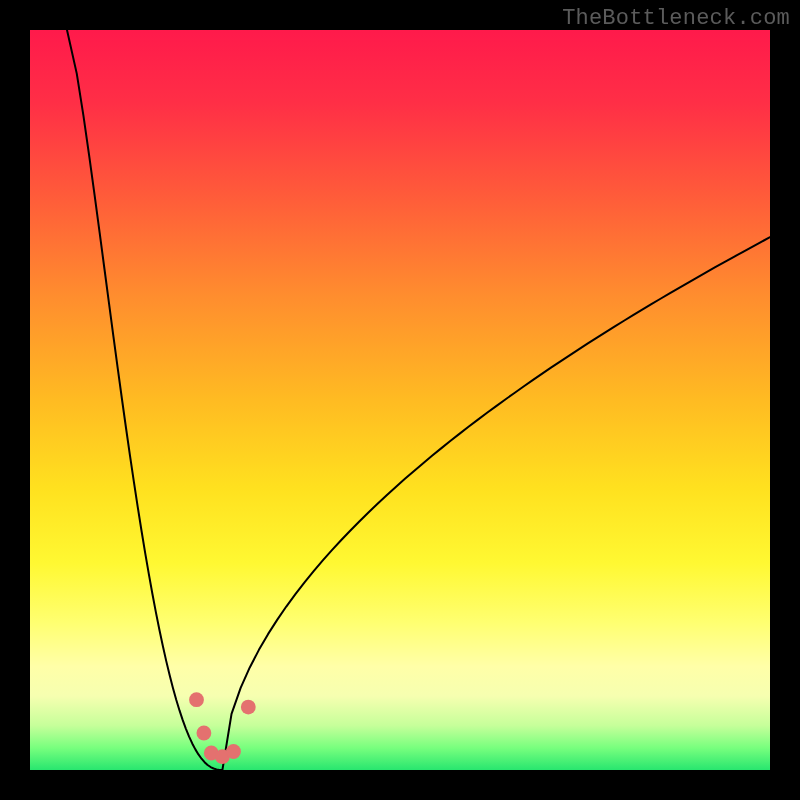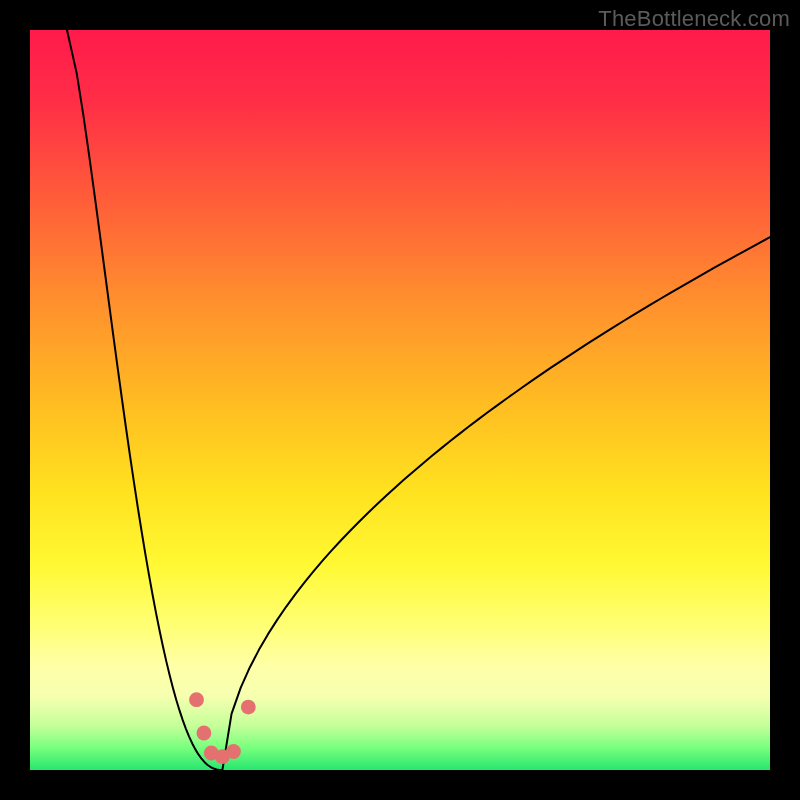--- a/index.html
+++ b/index.html
@@ -34,20 +34,21 @@
     inset: 0;
   }
   .watermark {
     position: absolute;
     top: 6px;
     right: 10px;
     color: #5b5b5b;
     font-size: 22px;
     font-weight: 500;
     letter-spacing: 0.2px;
+    font-family: Liberation Mono, monospace;
   }
 </style>
 </head>
 <body>
 
 <div class="frame">
 
   <div class="plot-area">
 
     <svg class="gradient-bg" width="740" height="740" viewBox="0 0 740 740" preserveAspectRatio="none">

